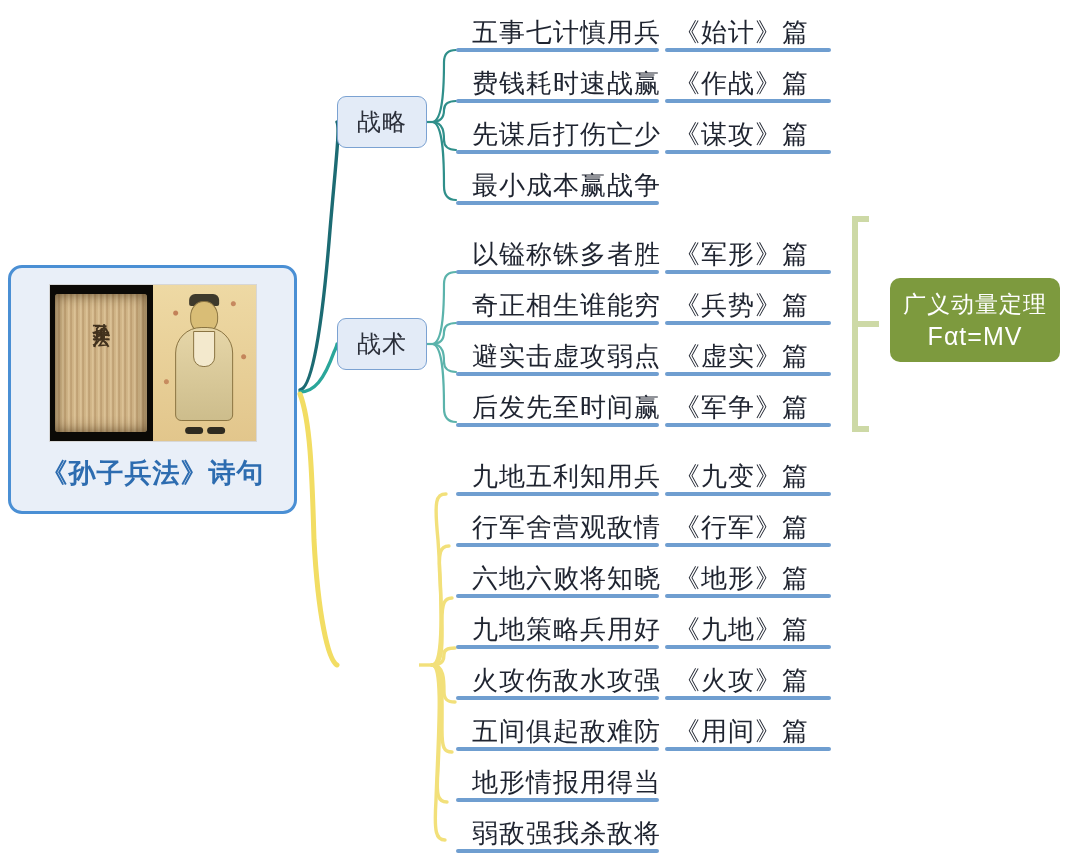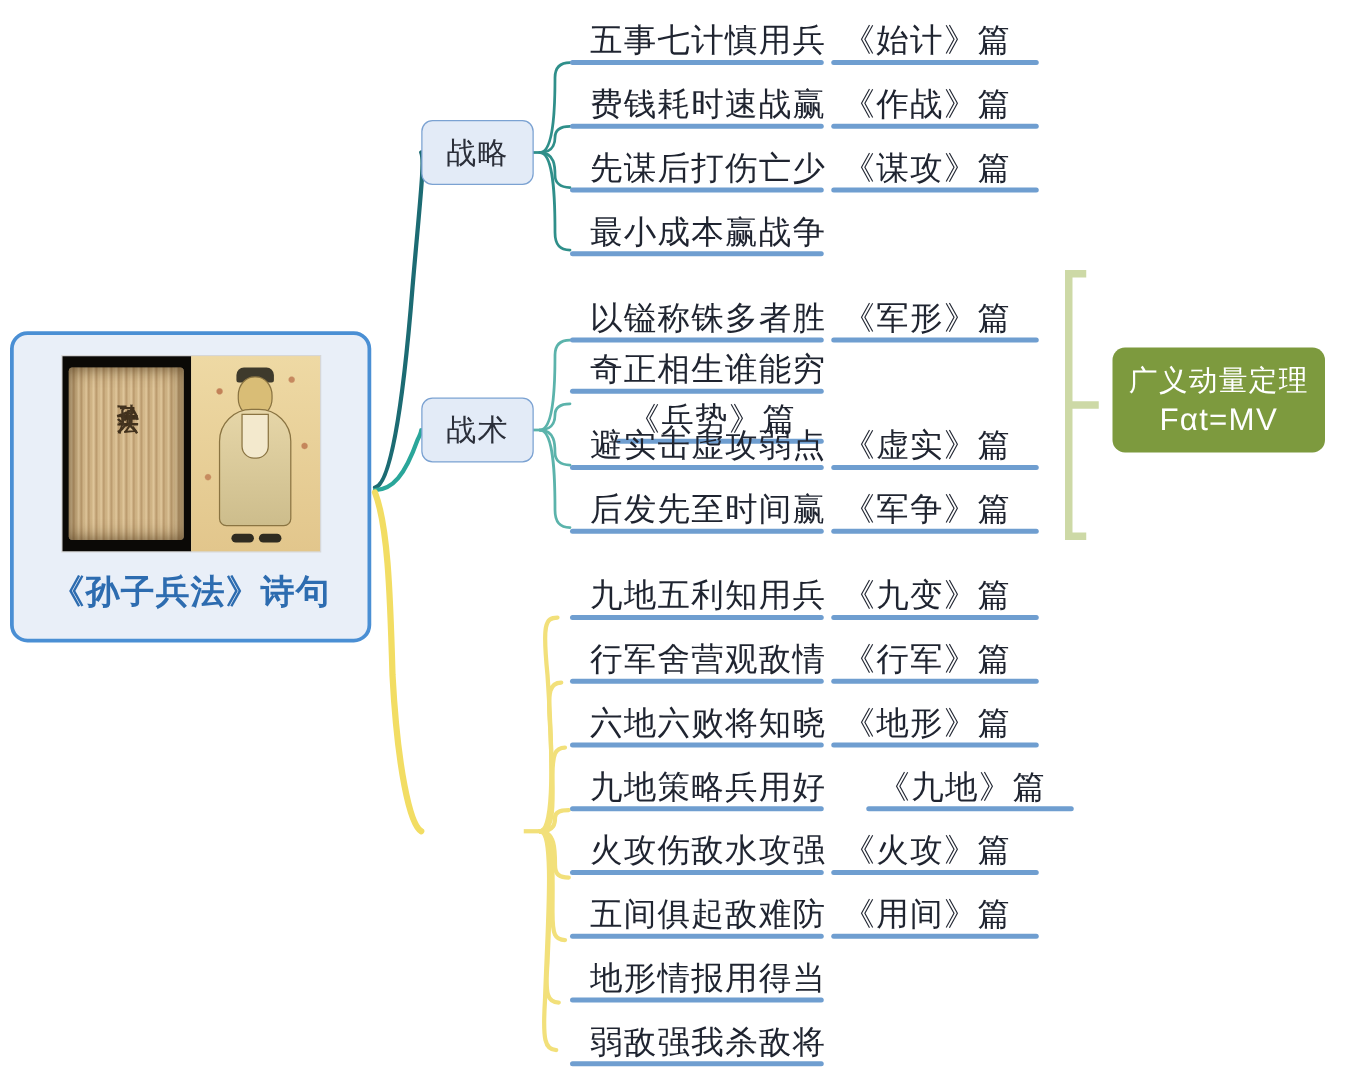--- a/index.html
+++ b/index.html
@@ -282,21 +282,21 @@
       <div class="leaf" style="left: 456px; top: 224px;">
         <div class="main-cell">
           <div class="txt">以镒称铢多者胜</div>
           <div class="ul"></div>
         </div>
         <div class="chapter-cell">
           <div class="txt">《军形》篇</div>
           <div class="ul"></div>
         </div>
       </div>
-      <div class="leaf" style="left: 456px; top: 275px; flex-direction: column;">
+      <div class="leaf" style="left: 456px; top: 275px;">
         <div class="main-cell">
           <div class="txt">奇正相生谁能穷</div>
           <div class="ul"></div>
         </div>
         <div class="chapter-cell">
           <div class="txt">《兵势》篇</div>
           <div class="ul"></div>
         </div>
       </div>
       <div class="leaf" style="left: 456px; top: 326px;">
@@ -342,21 +342,21 @@
       <div class="leaf" style="left: 456px; top: 548px;">
         <div class="main-cell">
           <div class="txt">六地六败将知晓</div>
           <div class="ul"></div>
         </div>
         <div class="chapter-cell">
           <div class="txt">《地形》篇</div>
           <div class="ul"></div>
         </div>
       </div>
-      <div class="leaf" style="left: 456px; top: 599px; gap: 28px;">
+      <div class="leaf" style="left: 456px; top: 599px;">
         <div class="main-cell">
           <div class="txt">九地策略兵用好</div>
           <div class="ul"></div>
         </div>
         <div class="chapter-cell">
           <div class="txt">《九地》篇</div>
           <div class="ul"></div>
         </div>
       </div>
       <div class="leaf" style="left: 456px; top: 650px;">

